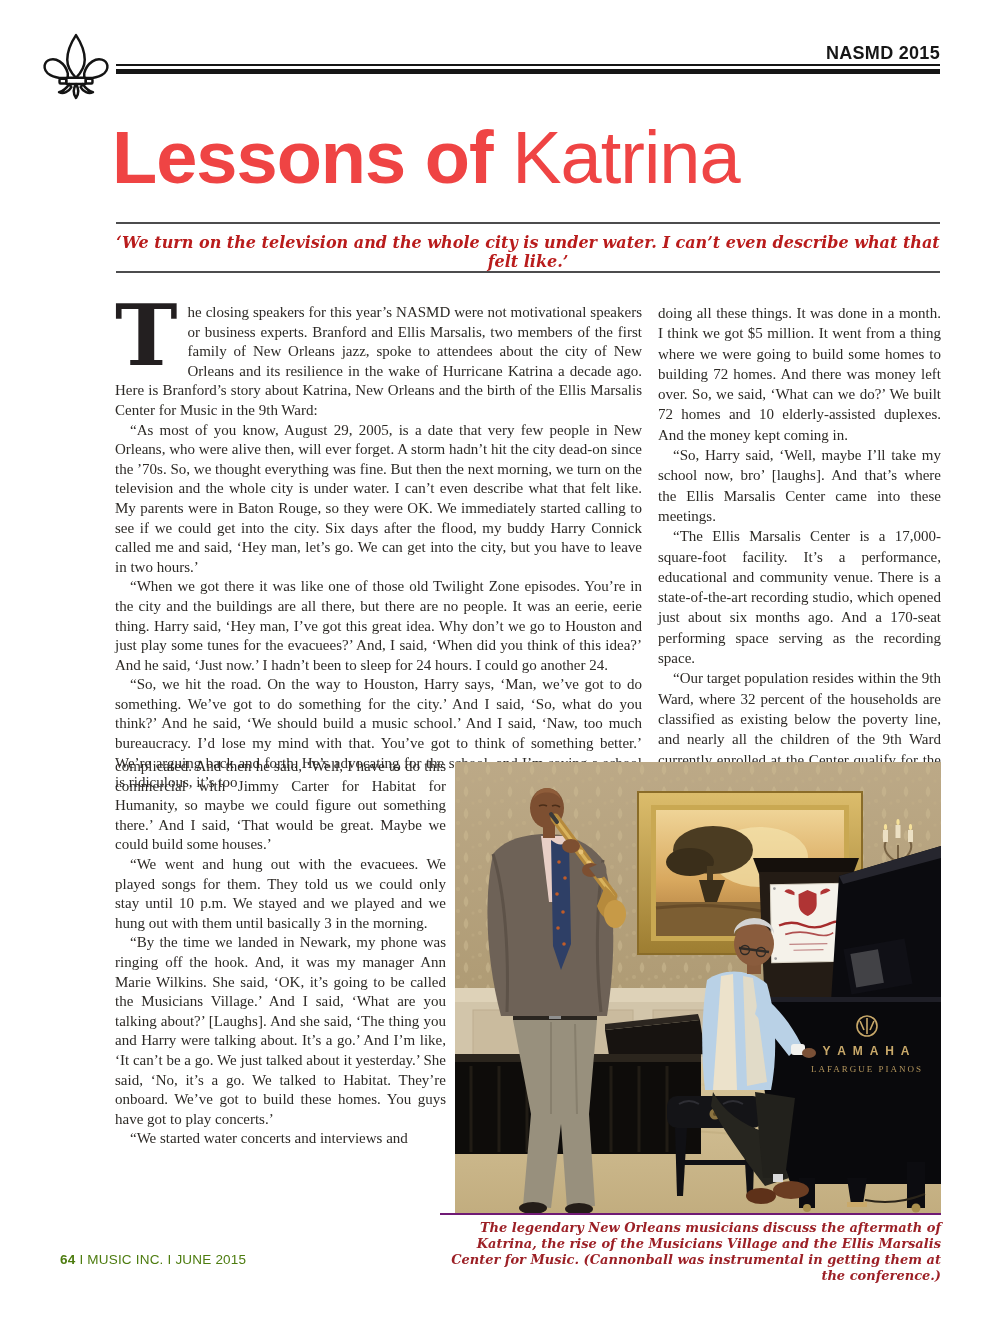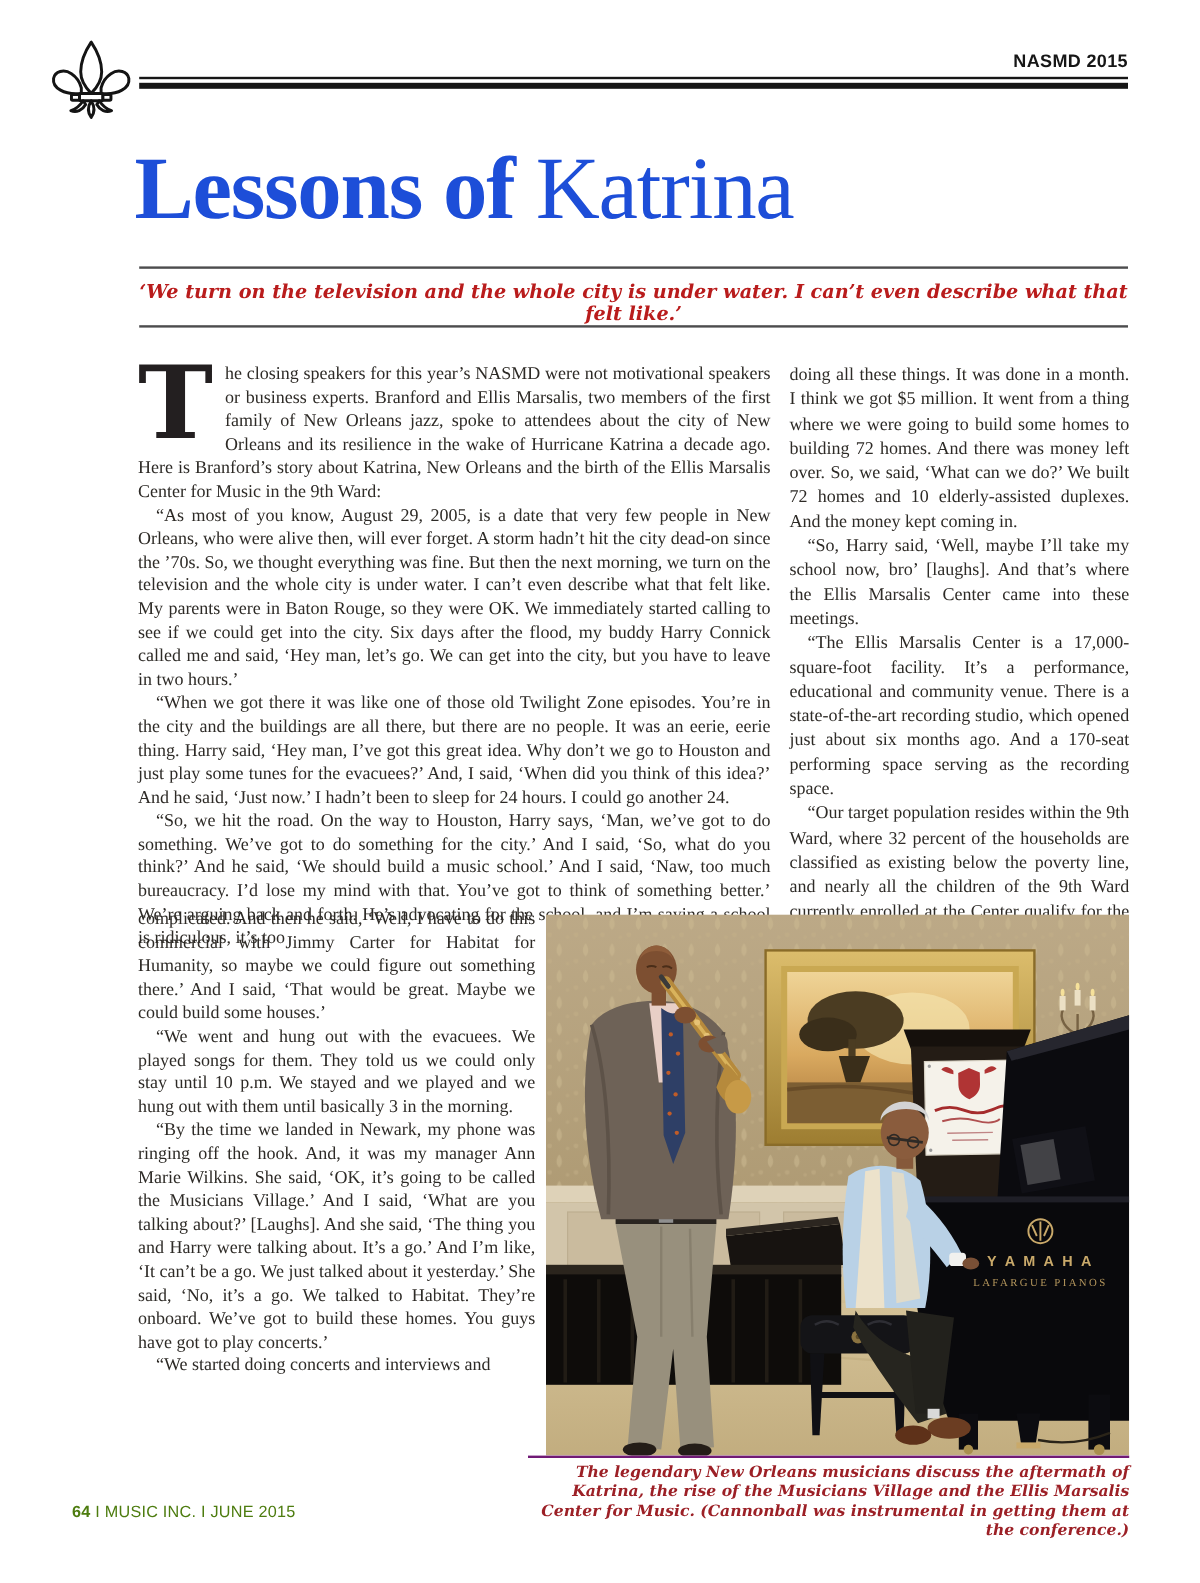--- a/index.html
+++ b/index.html
@@ -2,27 +2,27 @@
 <html><head>
 <meta charset="utf-8">
 <style>
   html,body{margin:0;padding:0;background:#ffffff;}
   .page{position:relative;width:1000px;height:1319px;background:#ffffff;overflow:hidden;
         font-family:"Liberation Serif",serif;color:#2d2a26;}
 
   
   .fleur{position:absolute;left:40px;top:32px;width:72px;height:68px;}
   .badge{position:absolute;right:60px;top:43px;font-family:"Liberation Sans",sans-serif;
-         font-weight:bold;font-size:15px;letter-spacing:.3px;color:#161616;}
+         font-weight:bold;font-size:18px;letter-spacing:.3px;color:#161616;}
   .rule-thin{position:absolute;left:116px;right:60px;top:64px;height:2px;background:#161616;}
   .rule-thick{position:absolute;left:116px;right:60px;top:69px;height:5px;background:#161616;}
 
   
-  .title{position:absolute;left:112px;top:112px;font-family:Liberation Serif, serif;
-         font-size:74px;line-height:92px;color:#1d4ed8;letter-spacing:-1px;white-space:nowrap;}
+  .title{position:absolute;left:112px;top:112px;font-family:Liberation Sans, sans-serif;
+         font-size:74px;line-height:92px;color:#ef4444;letter-spacing:-1px;white-space:nowrap;}
   .title .t1{font-weight:bold;}
   .title .t2{font-weight:normal;}
 
   
   .quote-rule-top{position:absolute;left:116px;right:60px;top:222px;height:2px;background:#4c4c4e;}
   .quote-rule-bot{position:absolute;left:116px;right:60px;top:271px;height:2px;background:#4c4c4e;}
   .pullquote{position:absolute;left:116px;right:60px;top:233px;text-align:center;
              font-family:"DejaVu Serif",serif;font-style:italic;font-weight:bold;
              font-size:16px;color:#b91c1c;}
 
@@ -82,21 +82,21 @@
     <p><span class="dropcap">T</span><span>he closing speakers for this year’s NASMD were not motivational speakers or business experts. Branford and Ellis Marsalis, two members of the first family of New Orleans jazz, spoke to attendees about the city of New Orleans and its resilience in the wake of Hurricane Katrina a decade ago. Here is Branford’s story about Katrina, New Orleans and the birth of the Ellis Marsalis Center for Music in the 9th Ward:</span></p>
     <p class="indent">“As most of you know, August 29, 2005, is a date that very few people in New Orleans, who were alive then, will ever forget. A storm hadn’t hit the city dead-on since the ’70s. So, we thought everything was fine. But then the next morning, we turn on the television and the whole city is under water. I can’t even describe what that felt like. My parents were in Baton Rouge, so they were OK. We immediately started calling to see if we could get into the city. Six days after the flood, my buddy Harry Connick called me and said, ‘Hey man, let’s go. We can get into the city, but you have to leave in two hours.’</p>
     <p class="indent">“When we got there it was like one of those old Twilight Zone episodes. You’re in the city and the buildings are all there, but there are no people. It was an eerie, eerie thing. Harry said, ‘Hey man, I’ve got this great idea. Why don’t we go to Houston and just play some tunes for the evacuees?’ And, I said, ‘When did you think of this idea?’ And he said, ‘Just now.’ I hadn’t been to sleep for 24 hours. I could go another 24.</p>
     <p class="indent">“So, we hit the road. On the way to Houston, Harry says, ‘Man, we’ve got to do something. We’ve got to do something for the city.’ And I said, ‘So, what do you think?’ And he said, ‘We should build a music school.’ And I said, ‘Naw, too much bureaucracy. I’d lose my mind with that. You’ve got to think of something better.’ We’re arguing back and forth. He’s advocating for the school, and I’m saying a school is ridiculous, it’s too</p>
   </div>
 
   <div class="col col-narrow">
     <p>complicated. And then he said, ‘Well, I have to do this commercial with Jimmy Carter for Habitat for Humanity, so maybe we could figure out something there.’ And I said, ‘That would be great. Maybe we could build some houses.’</p>
     <p class="indent">“We went and hung out with the evacuees. We played songs for them. They told us we could only stay until 10 p.m. We stayed and we played and we hung out with them until basically 3 in the morning.</p>
     <p class="indent">“By the time we landed in Newark, my phone was ringing off the hook. And, it was my manager Ann Marie Wilkins. She said, ‘OK, it’s going to be called the Musicians Village.’ And I said, ‘What are you talking about?’ [Laughs]. And she said, ‘The thing you and Harry were talking about. It’s a go.’ And I’m like, ‘It can’t be a go. We just talked about it yesterday.’ She said, ‘No, it’s a go. We talked to Habitat. They’re onboard. We’ve got to build these homes. You guys have got to play concerts.’</p>
-    <p class="indent">“We started doing concerts and interviews and</p>
+    <p class="indent">“We started water concerts and interviews and</p>
   </div>
 
   <div class="col col-right">
     <p>doing all these things. It was done in a month. I think we got $5 million. It went from a thing where we were going to build some homes to building 72 homes. And there was money left over. So, we said, ‘What can we do?’ We built 72 homes and 10 elderly-assisted duplexes. And the money kept coming in.</p>
     <p class="indent">“So, Harry said, ‘Well, maybe I’ll take my school now, bro’ [laughs]. And that’s where the Ellis Marsalis Center came into these meetings.</p>
     <p class="indent">“The Ellis Marsalis Center is a 17,000-square-foot facility. It’s a performance, educational and community venue. There is a state-of-the-art recording studio, which opened just about six months ago. And a 170-seat performing space serving as the recording space.</p>
     <p class="indent">“Our target population resides within the 9th Ward, where 32 percent of the households are classified as existing below the poverty line, and nearly all the children of the 9th Ward currently enrolled at the Center qualify for the national free and reduced lunch program.”</p>
   </div>
 
   <figure class="photo">

